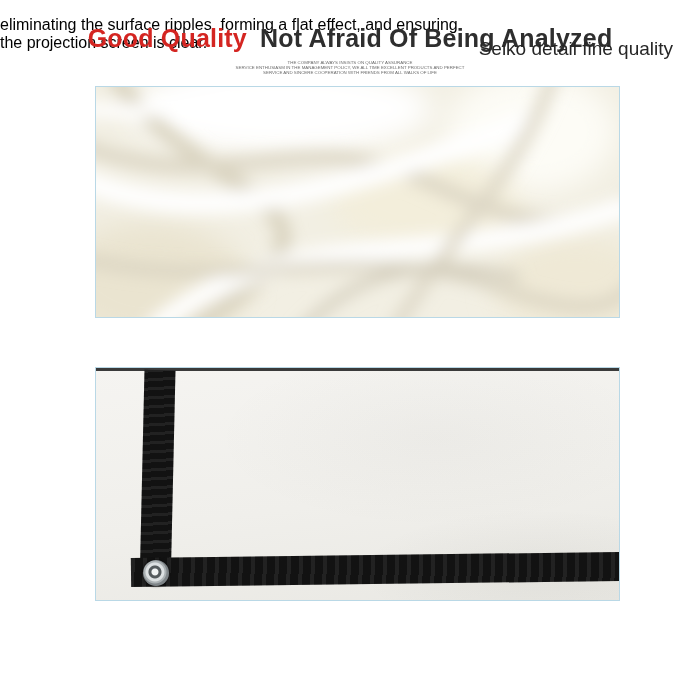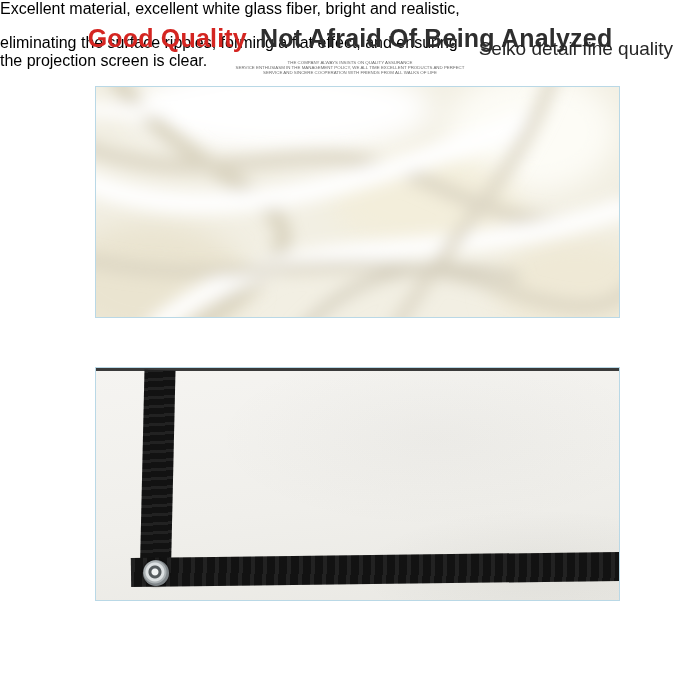--- a/index.html
+++ b/index.html
@@ -87,21 +87,20 @@
         <path d="M 460,-20 C 430,80 360,140 300,240" stroke="#ddd7c6" stroke-width="12"></path>
         <path d="M -20,170 C 130,210 260,150 400,200 S 530,190 560,170" stroke="#d8d2c0" stroke-width="10"></path>
         <path d="M 200,250 C 260,180 330,170 420,190" stroke="#cfc9b8" stroke-width="8"></path>
         <path d="M -20,20 C 40,30 90,20 140,8" stroke="#ffffff" stroke-width="14"></path>
       </g>
     </svg>
   </figure>
 
   <p class="caption c1">
     </p>
-    <div>Excellent material, excellent white glass fiber, bright and realistic,</div>
   <p></p>
 
   <figure class="photo frame">
     <div class="frame-topline"></div>
     <div class="vstrip"></div>
     <div class="hstrip"></div>
     <div class="grommet"></div>
   </figure>
 
   <p class="caption c2">

